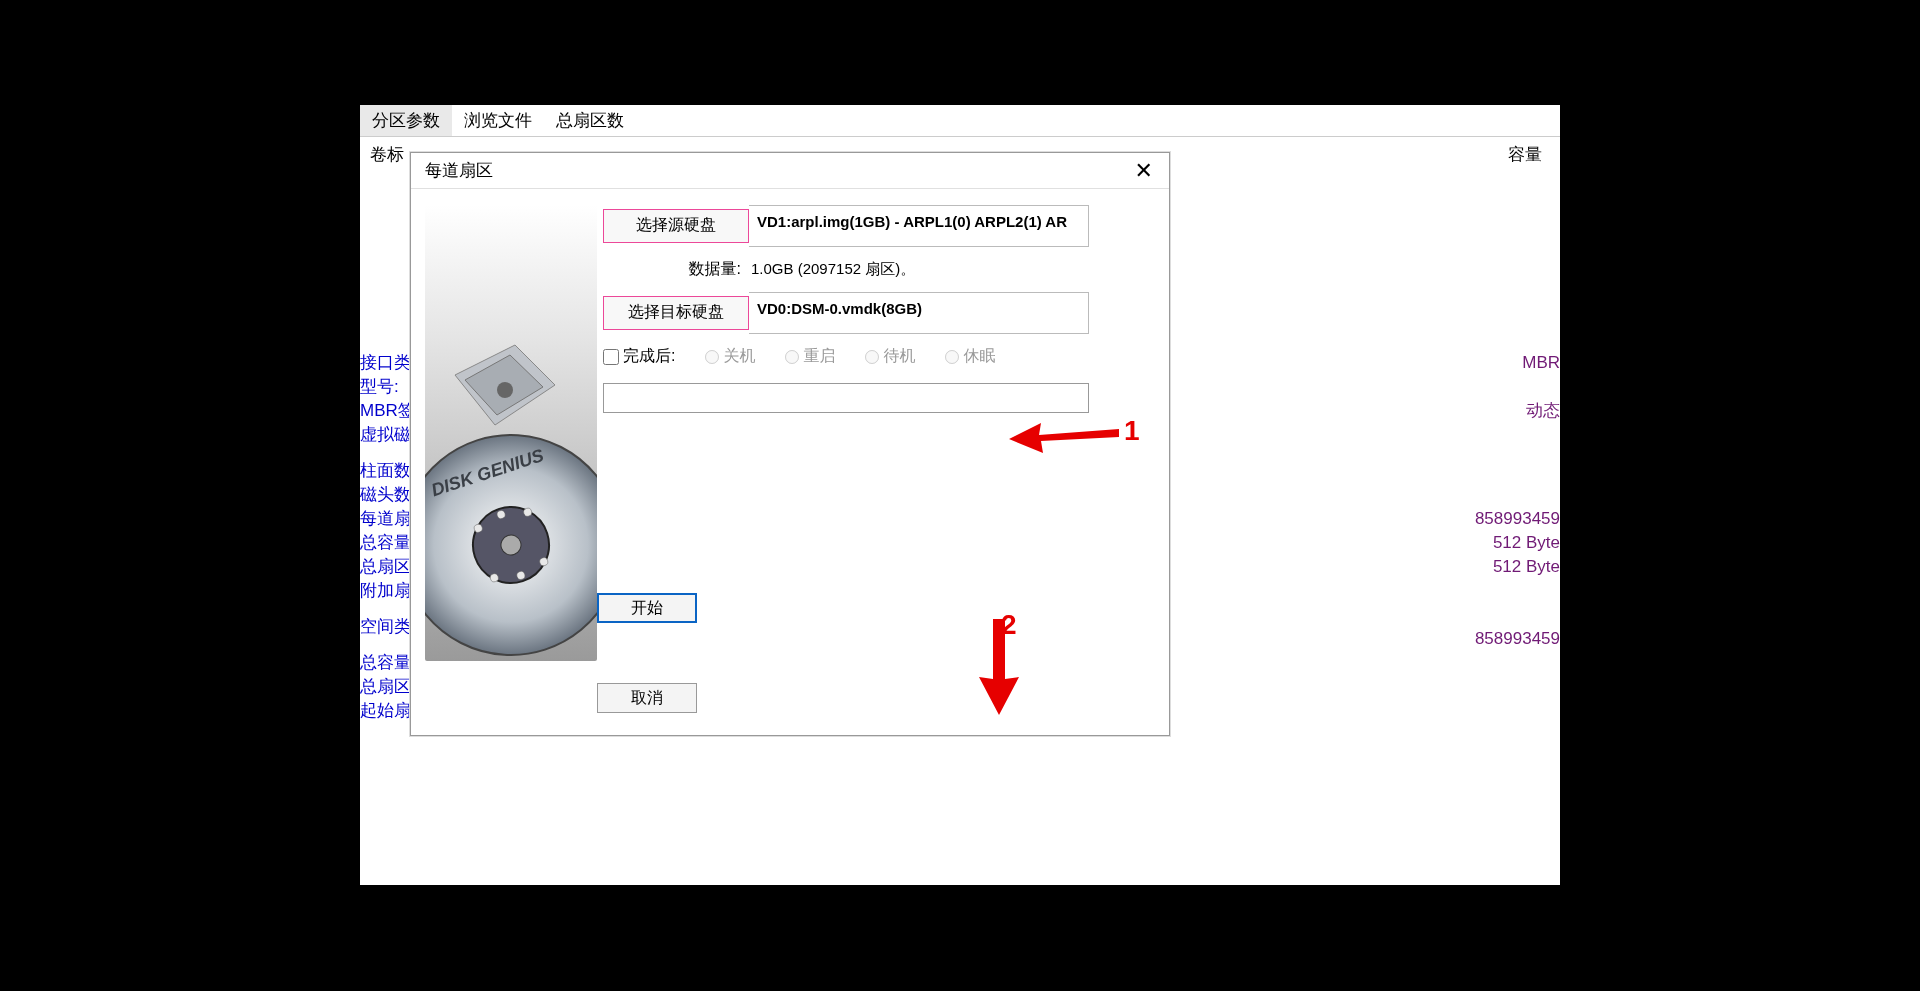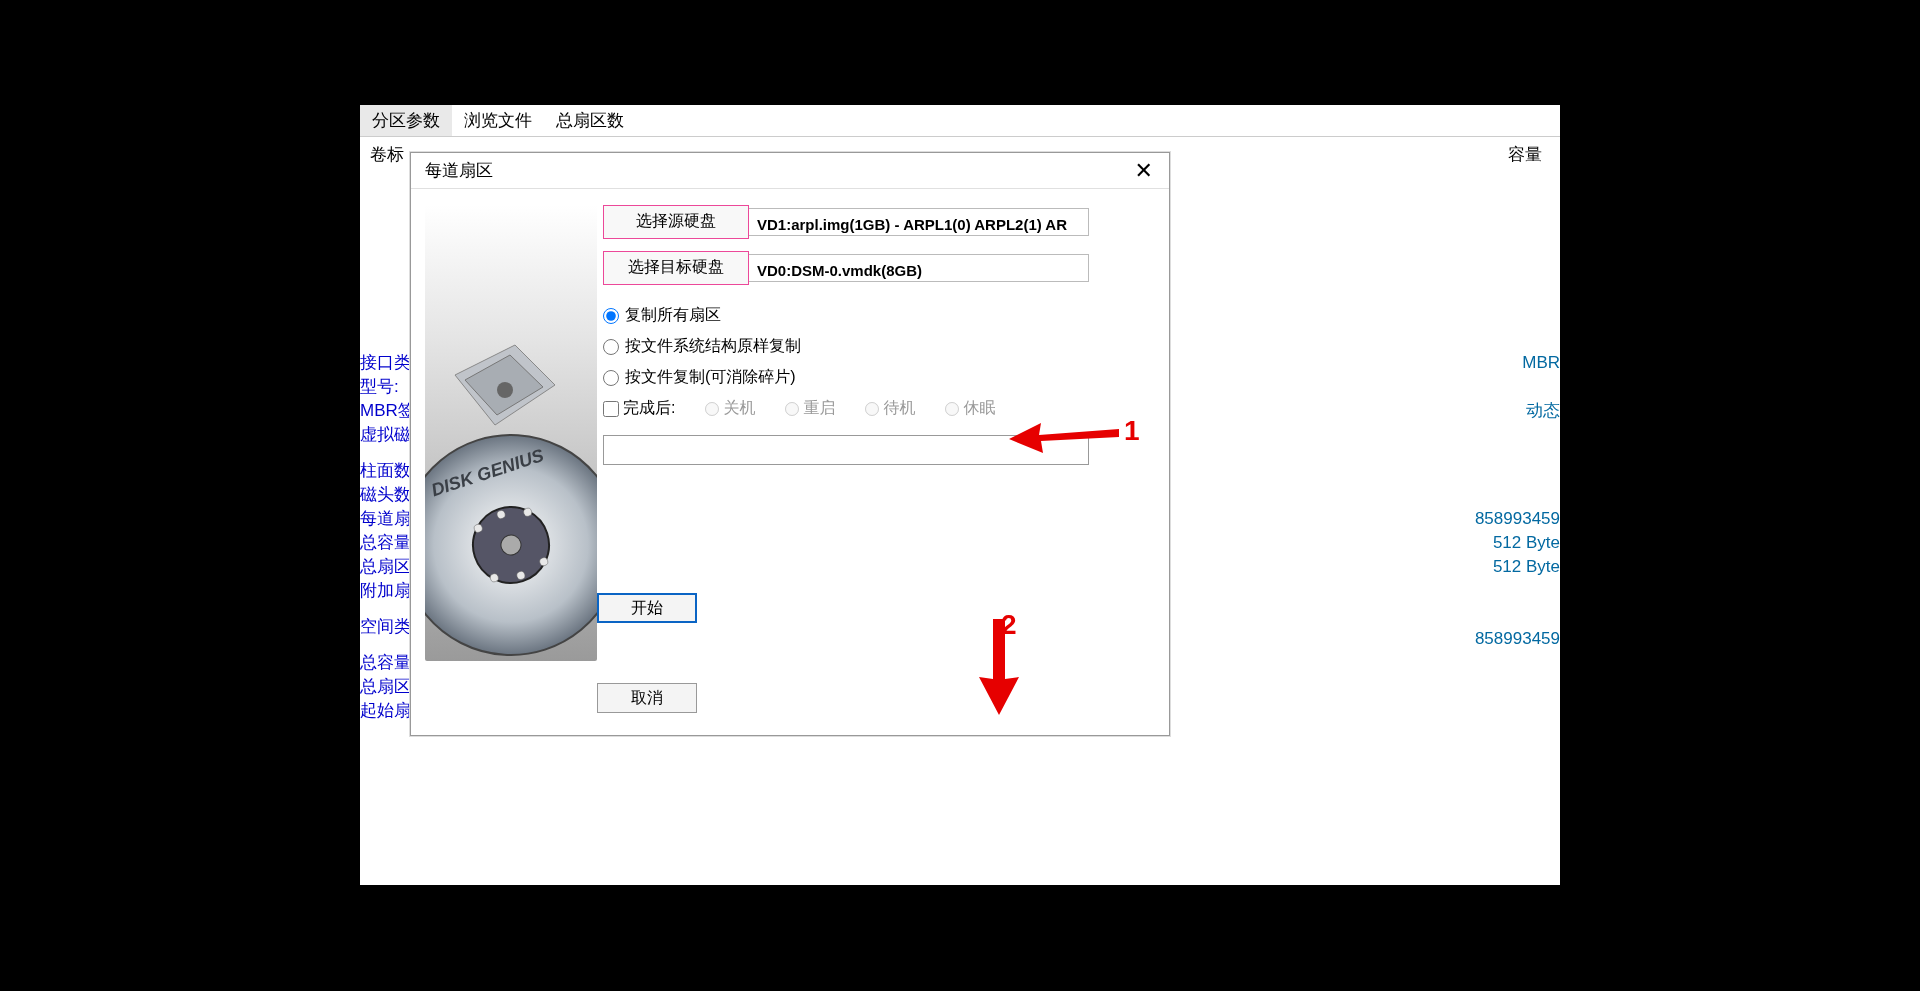--- a/index.html
+++ b/index.html
@@ -48,21 +48,21 @@
   color: #0000cc;
   white-space: nowrap;
 }
 .side-info div { overflow: hidden; }
 .right-vals {
   position: absolute;
   right: 0;
   top: 246px;
   font-size: 17px;
   line-height: 24px;
-  color: #0369a1;
+  color: #701a75;
   text-align: right;
   white-space: nowrap;
 }
 .dialog {
   position: absolute;
   left: 50px;
   top: 47px;
   width: 760px;
   height: 584px;
   background: #fff;
@@ -112,21 +112,21 @@
   width: 146px;
   height: 34px;
   background: #f8f8f8;
   border: 1px solid #ec4899;
   font-size: 16px;
   text-align: center;
   line-height: 30px;
 }
 .txt-field {
   width: 340px;
-  height: 28px;
+  height: 42px;
   border: 1px solid #bbb;
   border-left: none;
   padding: 0 8px;
   font-size: 15px;
   font-weight: bold;
   line-height: 32px;
   overflow: hidden;
 }
 .data-label {
   width: 146px;
@@ -292,38 +292,28 @@
           </svg>
         </div>
       </div>
       <div class="dlg-right">
 
         <div class="form-row">
           <div class="btn-sel">选择源硬盘</div>
           <div class="txt-field">VD1:arpl.img(1GB) - ARPL1(0) ARPL2(1) AR</div>
         </div>
         <div class="form-row">
+          <div class="data-label">数据量:</div>
+          <div class="data-val">1.0GB (2097152 扇区)。</div>
+        </div>
+        <div class="form-row">
           <div class="btn-sel">选择目标硬盘</div>
           <div class="txt-field">VD0:DSM-0.vmdk(8GB)</div>
         </div>
 
-        <div class="radio-group">
-          <label class="radio-opt">
-            <input type="radio" name="mode" checked="" style="">
-            <span>复制所有扇区</span>
-          </label>
-          <label class="radio-opt">
-            <input type="radio" name="mode" style="">
-            <span>按文件系统结构原样复制</span>
-          </label>
-          <label class="radio-opt">
-            <input type="radio" name="mode" style="">
-            <span>按文件复制(可消除碎片)</span>
-          </label>
-        </div>
 
         <div class="after-row">
           <span class="ck">
             <input type="checkbox" style="">
             <span>完成后:</span>
           </span>
           <span class="dim">
               <input type="radio" disabled="" style="">
               <span>关机</span>
             </span>

